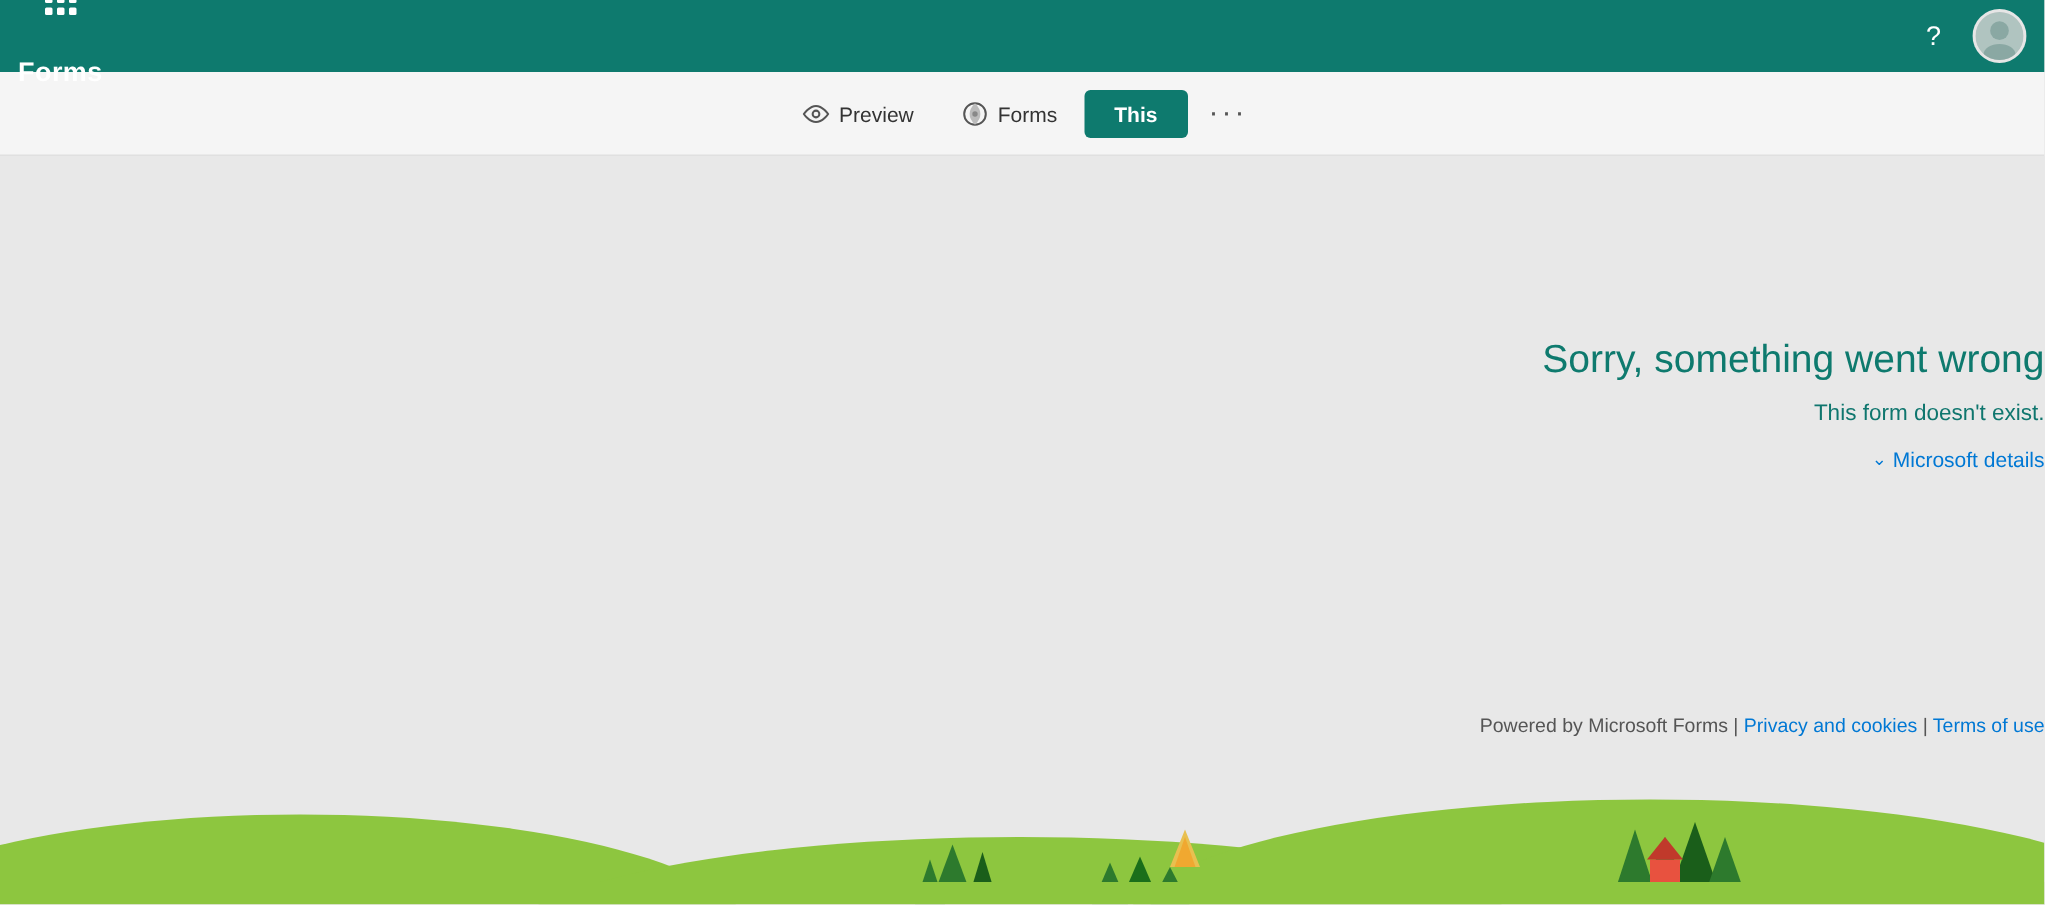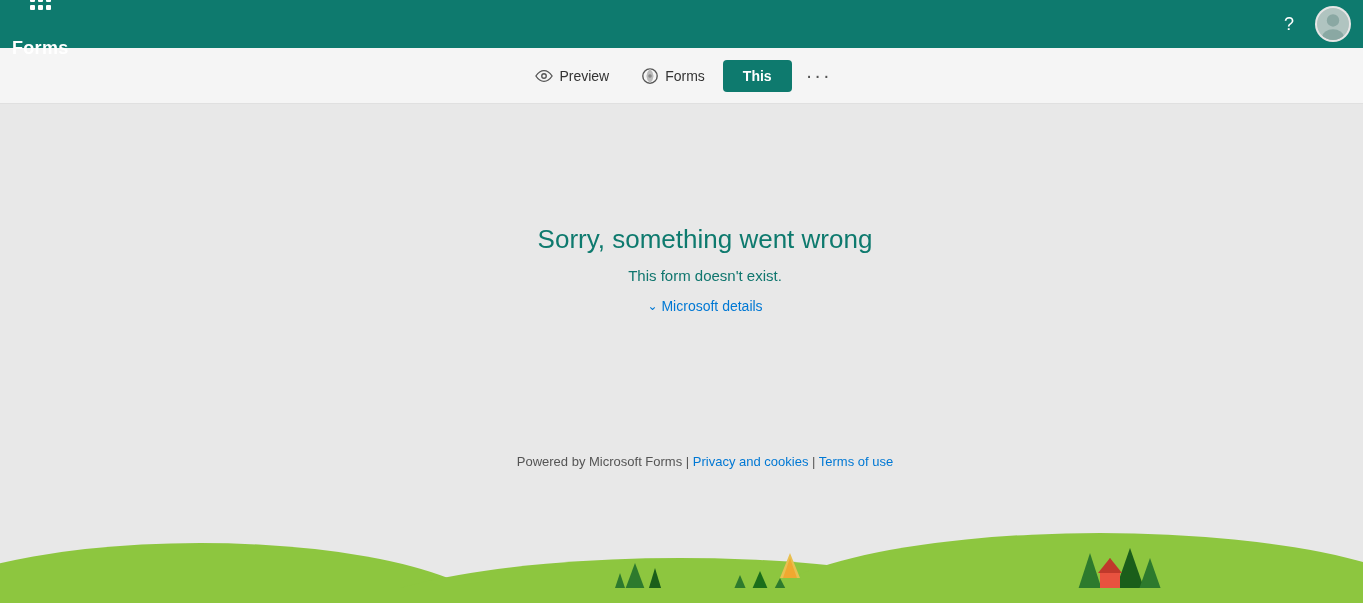--- a/index.html
+++ b/index.html
@@ -116,21 +116,21 @@
       padding: 8px 10px;
       border-radius: 4px;
       letter-spacing: 2px;
     }
 
     
     .main-content {
       background: #e8e8e8;
       display: flex;
       flex-direction: column;
-      align-items: center;
+      align-items: flex-end;
       justify-content: flex-start;
       padding-top: 120px;
       height: calc(603px - 48px - 56px);
       position: relative;
       overflow: hidden;
       padding-left: 47px;
     }
 
     .error-title {
       color: #0e7a6e;
@@ -160,21 +160,21 @@
     .chevron-down {
       font-size: 12px;
     }
 
     
     .footer {
       color: #555;
       font-size: 13px;
       text-align: center;
       position: absolute;
-      bottom: 134px;
+      bottom: 112px;
       margin-top: 27px;
     }
     .footer a {
       color: #0078d4;
       text-decoration: none;
     }
 
     
     .landscape {
       position: absolute;

